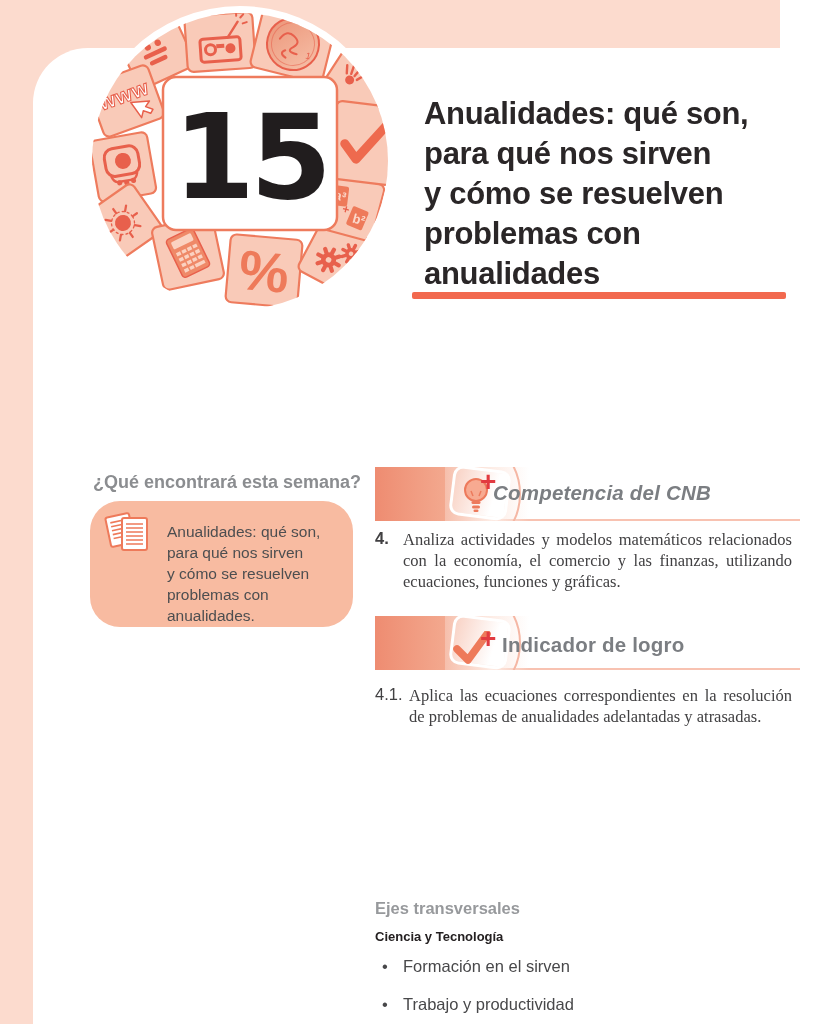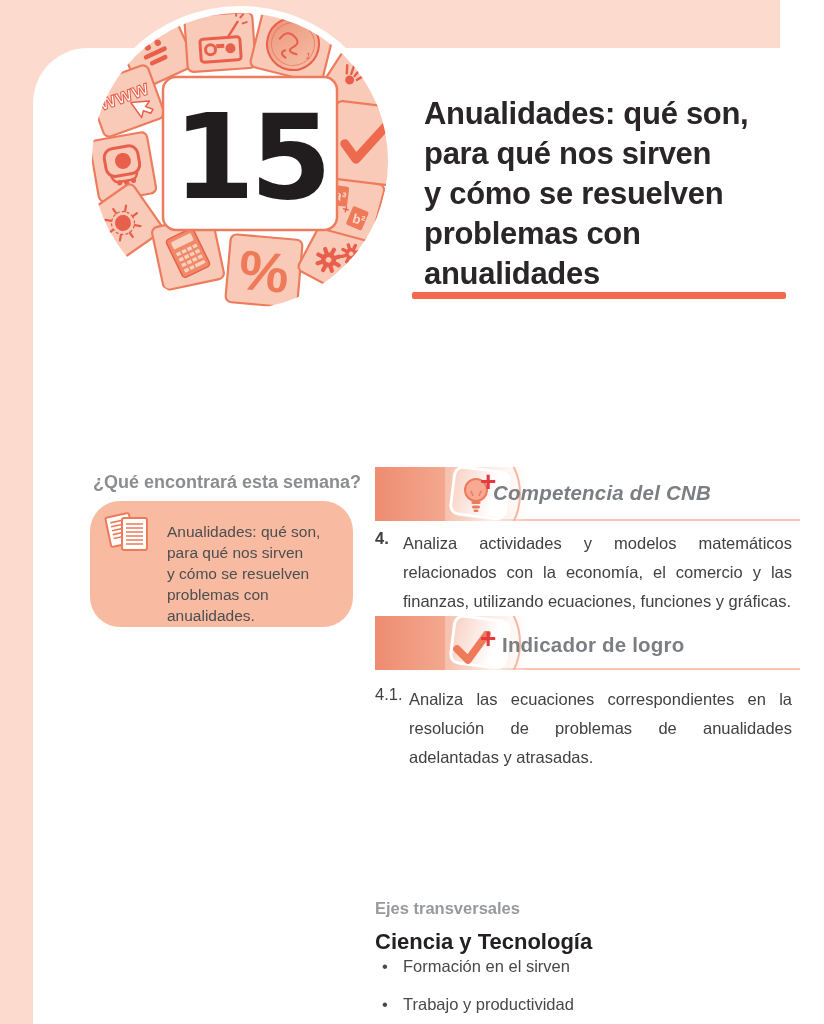--- a/index.html
+++ b/index.html
@@ -80,33 +80,34 @@
   .banner.competencia .banner-title { left:118px; top:14px;font-style:italic; }
   .banner.indicador   .banner-title { left:127px; top:17px;text-align:right; }
   .banner.competencia { top:467px; }
   .banner.indicador   { top:616px; }
   
   .numbered { position:absolute; left:375px; width:417px; display:flex; }
   .numbered .num  { flex:0 0 28px; font-size:16.5px; color:#414042; }
   .numbered .num.bold { font-weight:bold; }
   .numbered.p41 .num { flex:0 0 34px; }
   .numbered .ptext {
-    flex:1; font-size:16.5px; line-height:29px; color:#414042;
+    flex:1; font-size:16.5px; line-height:21px; color:#414042;
     text-align:justify;
+    font-family:Liberation Serif, serif;
   }
   .para-competencia { top:529px; }
   .para-indicador   { top:685px; }
   
   .ejes-heading {
     position:absolute; left:375px; top:899px;
     font-size:16.5px; font-weight:bold; color:#97999c;text-align:center;
   }
   .ejes-sub {
     position:absolute; left:375px; top:929px;
-    font-size:22px; font-weight:bold; color:#242021;
+    font-size:13px; font-weight:bold; color:#242021;
   }
   .bullet-row { position:absolute; left:375px; width:400px; font-size:16.5px; color:#48484a; }
   .bullet-row .dot { display:inline-block; width:28px; padding-left:7px; color:#48484a; }
   .bullet-1 { top:957px; }
   .bullet-2 { top:995px; }
 </style>
 </head>
 <body>
 
 <div class="page">
@@ -321,21 +322,21 @@
     <div class="banner-tile"></div>
     <svg class="banner-icon" width="38" height="34" viewBox="0 0 38 34">
       <path d="M4 18 L15 29 L34 3" stroke="#ee7a5a" stroke-width="7.5" fill="none" stroke-linecap="round" stroke-linejoin="round"></path>
     </svg>
     <span class="banner-plus">+</span>
     <h2 class="banner-title">Indicador de logro</h2>
   </div>
 
   <div class="numbered p41 para-indicador">
     <span class="num">4.1.</span>
-    <span class="ptext">Analiza las ecuaciones correspondientes en la resolución de problemas de anualidades adelantadas y atrasadas.</span>
+    <span class="ptext">Aplica las ecuaciones correspondientes en la resolución de problemas de anualidades adelantadas y atrasadas.</span>
   </div>
 
   <div class="ejes-heading">Ejes transversales</div>
   <div class="ejes-sub">Ciencia y Tecnología</div>
   <div class="bullet-row bullet-1">
     <span class="dot">•</span><span>Formación en el sirven</span>
   </div>
   <div class="bullet-row bullet-2">
     <span class="dot">•</span><span>Trabajo y productividad</span>
   </div>

